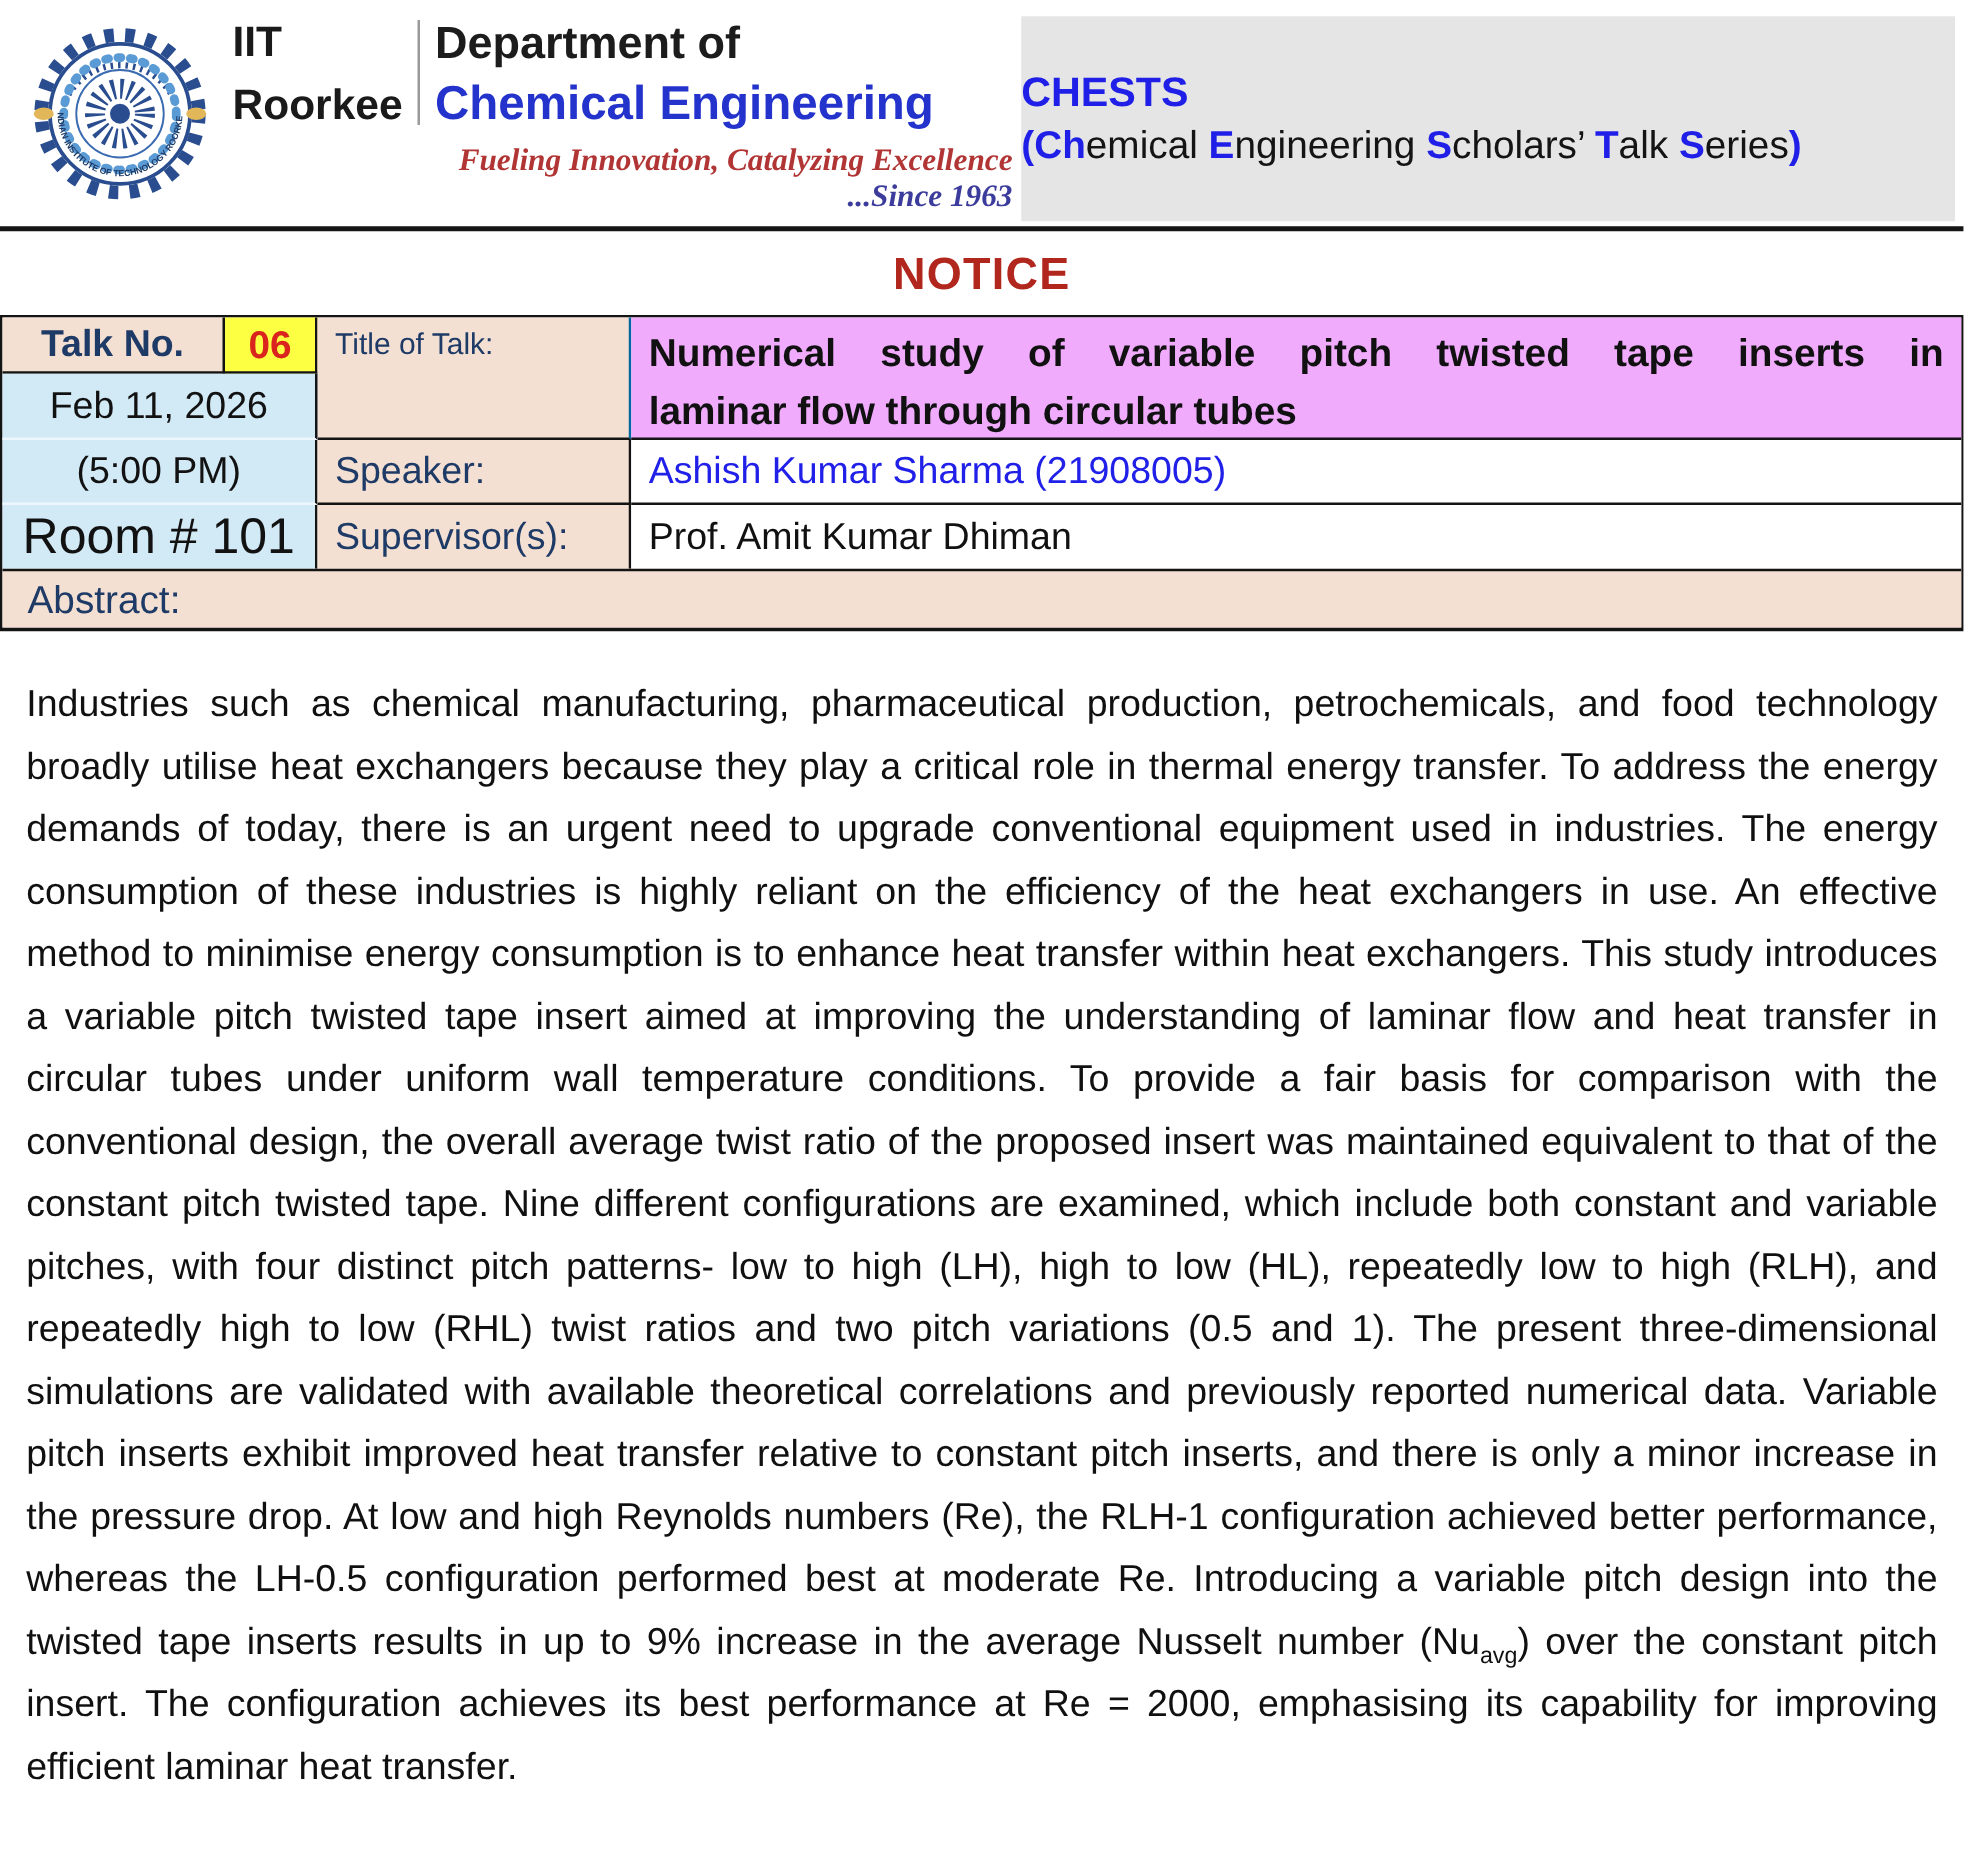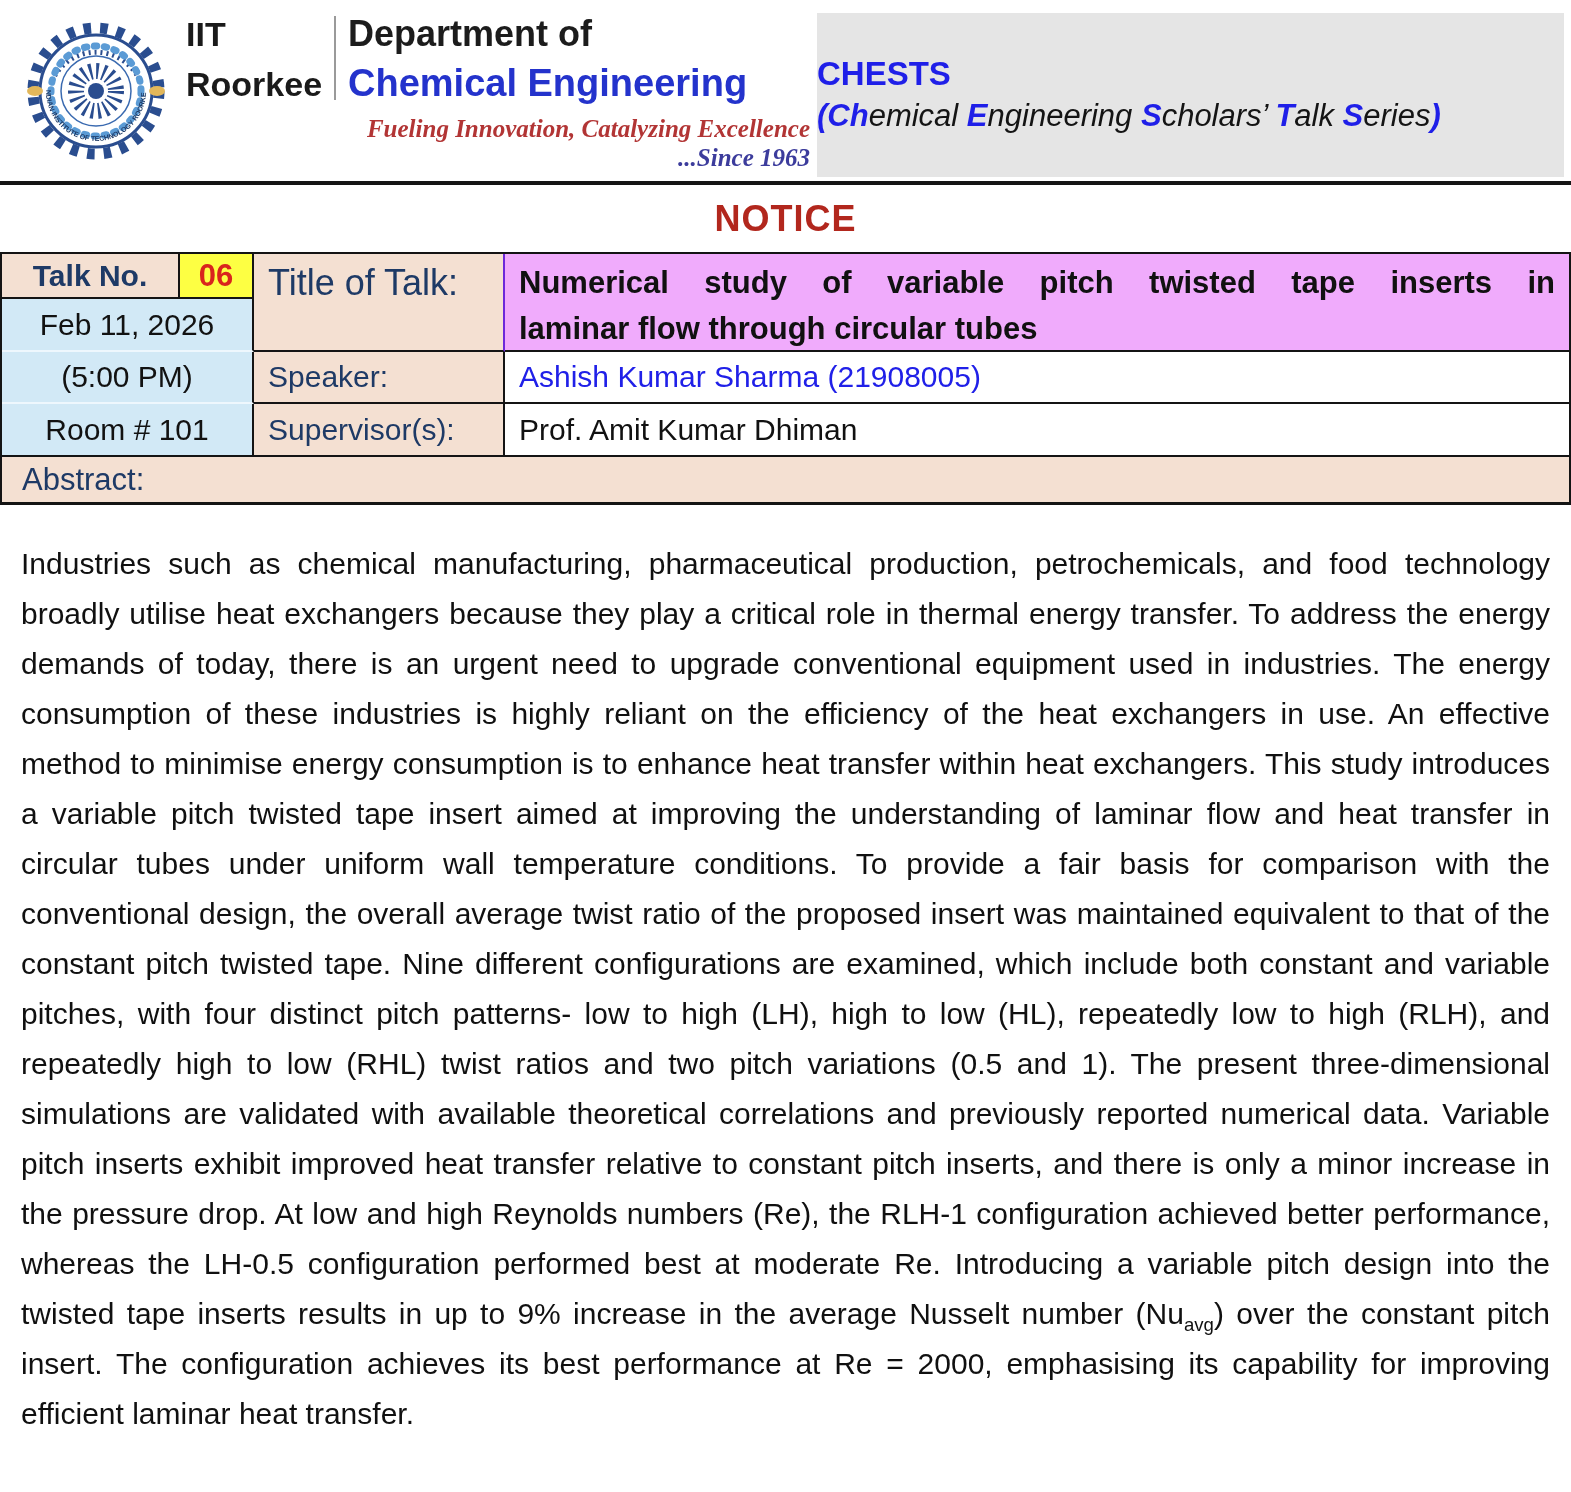--- a/index.html
+++ b/index.html
@@ -19,21 +19,21 @@
   .dept-block { position:absolute; left:348px; top:12px; }
   .dept-line1 { font-size:36px; line-height:44px; font-weight:bold; color:#1c1c1c; }
   .dept-line2 { font-size:38px; line-height:46px; font-weight:bold; color:#2433cc; margin-top:4px; }
   .tagline-block { position:absolute; left:348px; top:114px; width:462px; text-align:right;
     font-family:"Liberation Serif","DejaVu Serif",serif; font-style:italic; font-weight:bold; }
   .tagline-main { font-size:25px; line-height:30px; color:#b23535; }
   .tagline-since { font-size:25px; line-height:28px; color:#3c3c9c; }
   .chests-box { position:absolute; left:817px; top:13px; width:747px; height:164px;
     background:#e5e5e5; display:flex; flex-direction:column; align-items:flex-start; justify-content:center; }
   .chests-acronym { font-size:33px; line-height:42px; color:#1f1fe8; font-weight:600; }
-  .chests-expansion { font-size:31px; line-height:42px; color:#141414;font-style:italic; }
+  .chests-expansion { font-size:31px; line-height:42px; color:#141414; }
   .seg-blue { color:#1f1fe8; font-weight:bold; }
   .seg-black { color:#141414; font-weight:500; }
 
   
   .notice-bar { height:67px; display:flex; align-items:center; justify-content:center;border-radius:23px; }
   .notice-title { font-size:36px; font-weight:bold; color:#b2271d; letter-spacing:1px; }
 
   
   .info-grid {
     display:grid; width:1571px; box-sizing:border-box;
@@ -48,24 +48,24 @@
   .c-talkno { grid-column:1; grid-row:1; justify-content:center;
     font-size:30px; font-weight:bold; border-right:2px solid #141414; border-bottom:2px solid #141414; }
   .c-talknum { grid-column:2; grid-row:1; justify-content:center; background:#fdff43;
     color:#d9251d; font-size:31px; font-weight:bold;
     border-right:2px solid #141414; border-bottom:2px solid #141414; }
   .c-date { grid-column:1 / span 2; grid-row:2; justify-content:center;
     font-size:30px; color:#121212; border-right:2px solid #141414; border-bottom:2px solid #eef7fd; }
   .c-time { grid-column:1 / span 2; grid-row:3; justify-content:center;
     font-size:30px; color:#121212; border-right:2px solid #141414; border-bottom:2px solid #eef7fd; }
   .c-room { grid-column:1 / span 2; grid-row:4; justify-content:center;
-    font-size:30px; color:#121212; border-right:2px solid #141414; }
+    font-size:40px; color:#121212; border-right:2px solid #141414; }
   .c-title-label { grid-column:3; grid-row:1 / span 2; align-items:flex-start;
-    padding:8px 0 0 14px; font-size:36px;
-    border-right:2px solid #6d28d9; border-bottom:2px solid #141414; }
+    padding:8px 0 0 14px; font-size:24px;
+    border-right:2px solid #0369a1; border-bottom:2px solid #141414; }
   .c-title-value { grid-column:4; grid-row:1 / span 2; display:block; background:#f0abfc;
     padding:6px 14px 0 14px; font-size:31px; font-weight:bold; color:#111; line-height:46px;
     border-bottom:2px solid #141414; }
   .title-line1 { display:block; text-align:justify; text-align-last:justify; }
   .title-line2 { display:block; }
   .c-speaker-label { grid-column:3; grid-row:3; padding-left:14px; font-size:30px;
     border-right:2px solid #141414; border-bottom:2px solid #141414; }
   .c-speaker-value { grid-column:4; grid-row:3; background:#fff; padding-left:14px;
     font-size:30px; color:#2020e8; border-bottom:2px solid #141414; }
   .c-sup-label { grid-column:3; grid-row:4; padding-left:14px; font-size:30px;

